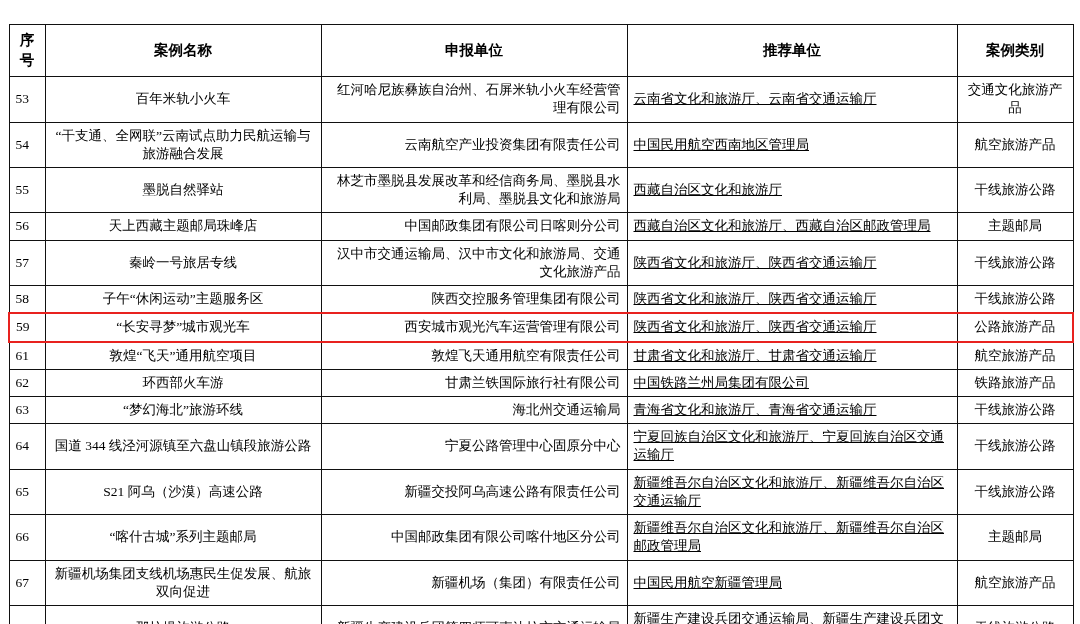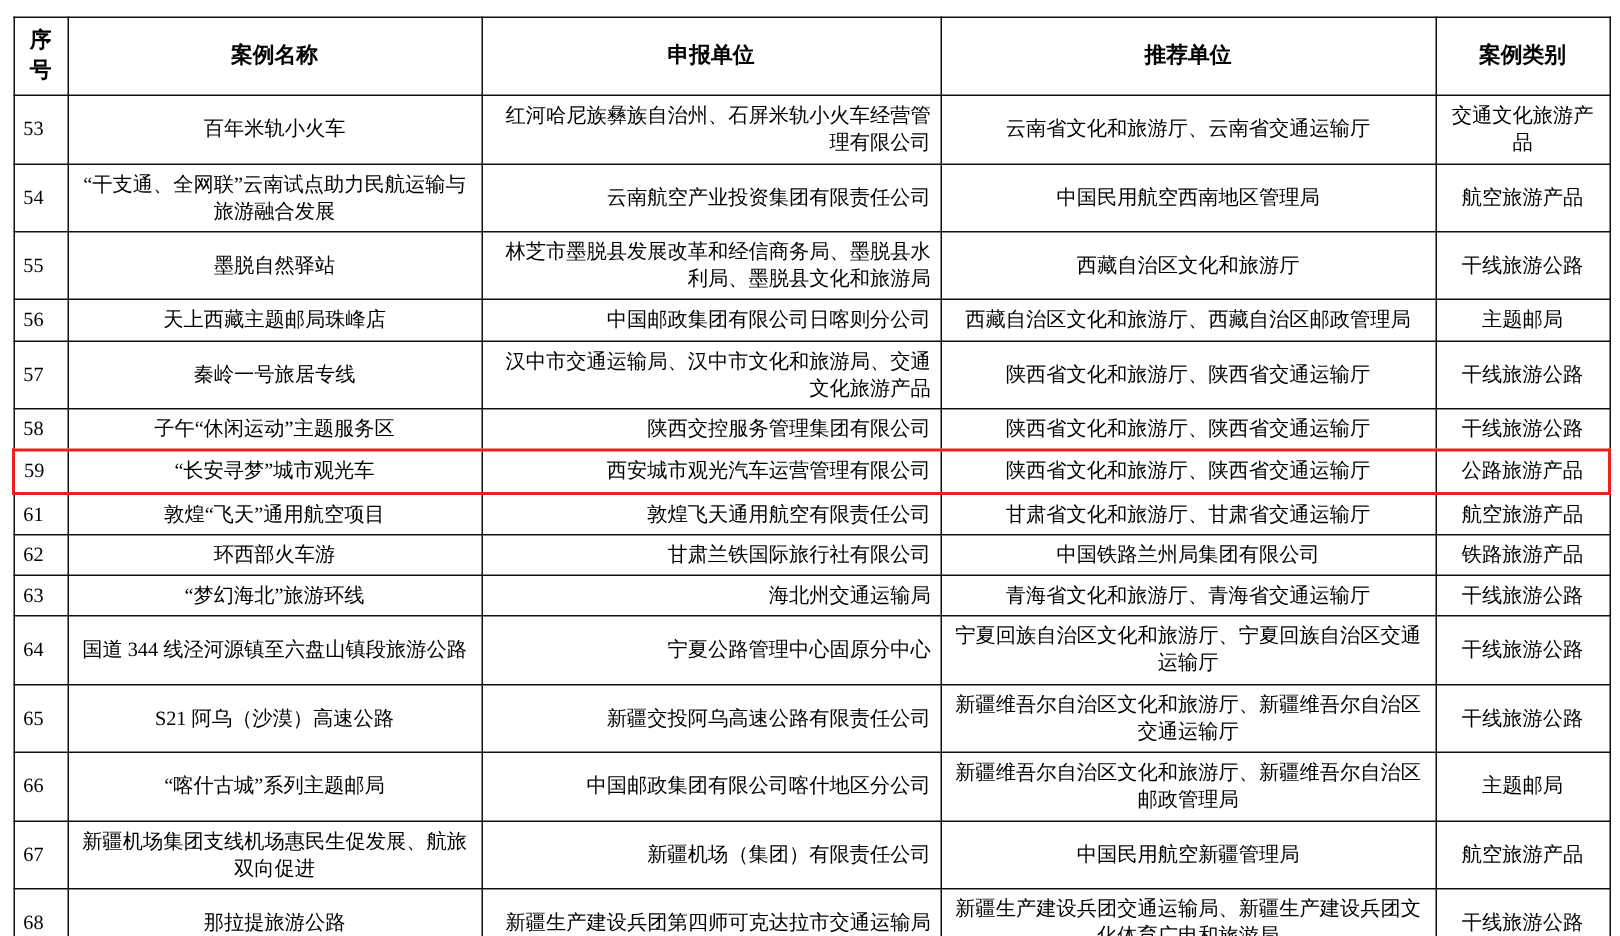--- a/index.html
+++ b/index.html
@@ -12,21 +12,21 @@
     height: 624px;
     font-family: "Liberation Serif", "DejaVu Serif", serif;
     color: #000000;
     overflow: hidden;
   }
   #doc {
     width: 1080px;
     height: 608px;
     position: relative;
     box-sizing: border-box;
-    padding: 11px 8px 0 8px;
+    padding: 24px 8px 0 8px;
   }
   table.case-table {
     border-collapse: collapse;
     table-layout: fixed;
     width: 1064px;
     margin: 0;
   }
   table.case-table th,
   table.case-table td {
     border: 1px solid #111111;
@@ -44,21 +44,21 @@
   }
   col.c-no     { width: 36px; }
   col.c-name   { width: 276px; }
   col.c-apply  { width: 306px; }
   col.c-recom  { width: 330px; }
   col.c-type   { width: 116px; }
 
   td.no     { font-size: 13.5px; }
   td.name   { text-align: center; }
   td.apply  { text-align: right; }
-  td.recom  { text-align: center; }
+  td.recom  { text-align: left; text-decoration: underline; }
   td.type   { text-align: center; font-size: 13px; margin-left: 35px; }
 
   tr.highlight td {
     border-top: 2px solid #e8221f;
     border-bottom: 2px solid #e8221f;
   }
   tr.highlight td:first-child {
     border-left: 2px solid #e8221f;
   }
   tr.highlight td:last-child {

